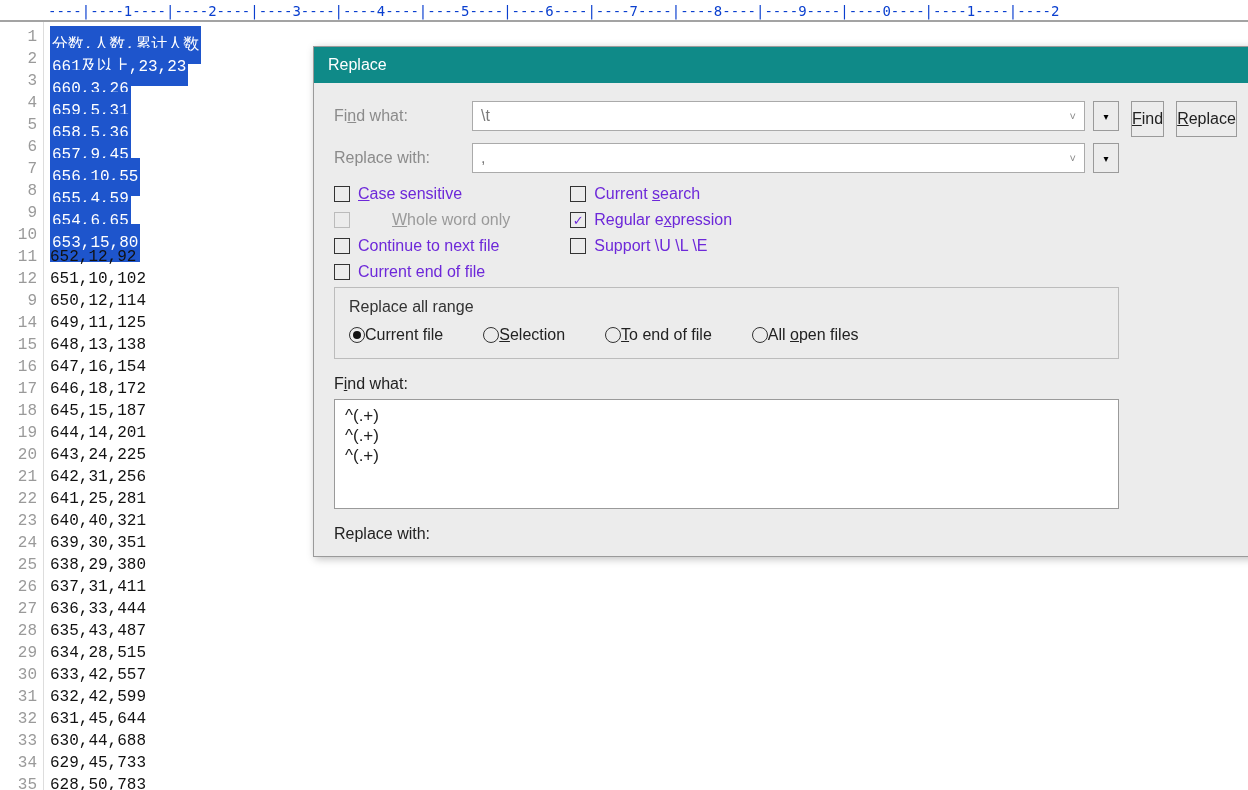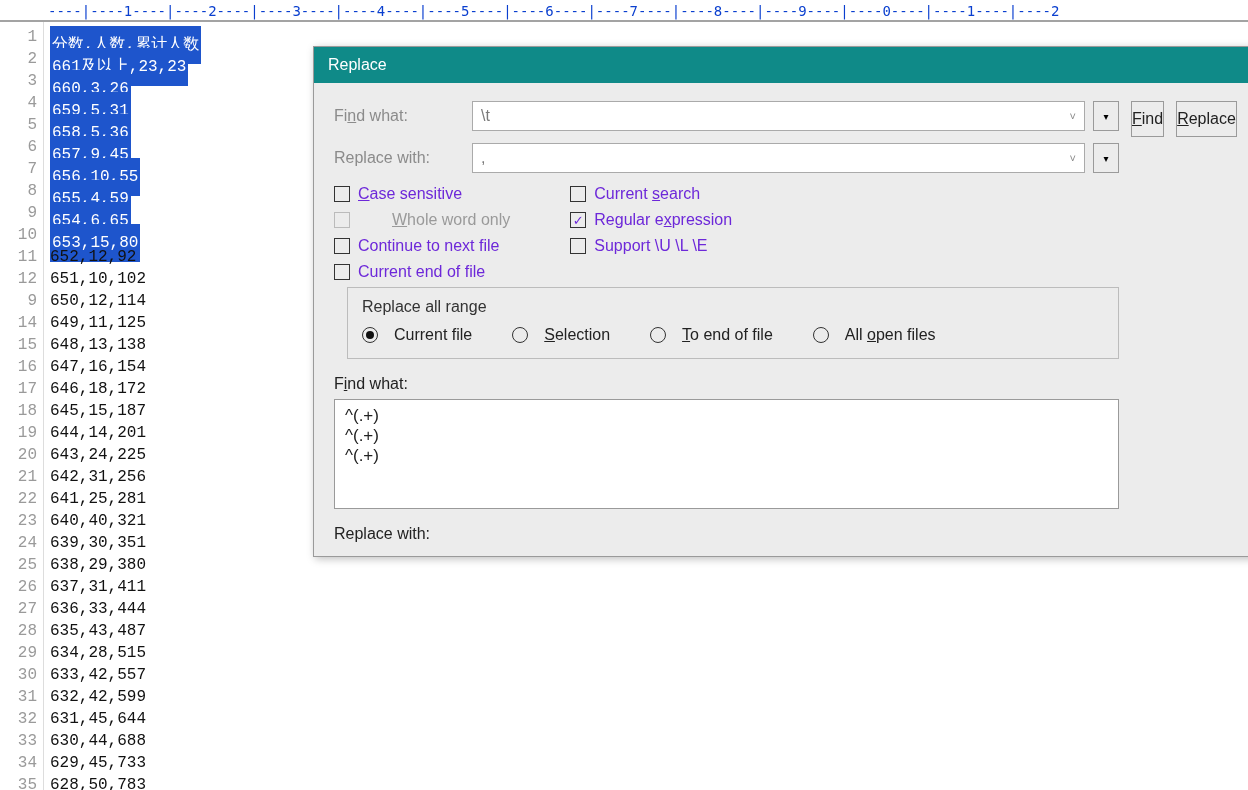--- a/index.html
+++ b/index.html
@@ -151,30 +151,29 @@
     width: 16px; height: 16px;
     border: 1.5px solid #333;
     display: inline-flex; align-items: center; justify-content: center;
     font-size: 13px; line-height: 1;
   }
   .chk.disabled .box { border-color: #bbb; }
   .group {
     border: 1px solid #bcbcbc;
     padding: 10px 14px 14px 14px;
     margin-top: 6px;
-    margin-left: 13px;
   }
   .group .gtitle { margin-bottom: 10px; color: #333; }
   .radios {
     display: flex;
     gap: 40px;
     align-items: center;
   }
   .rad {
-    display: flex; align-items: center; gap: 16px;
+    display: flex; align-items: center; gap: 0;
     color: #222;
   }
   .rcircle {
     width: 16px; height: 16px; border-radius: 50%;
     border: 1.5px solid #333;
     display: inline-flex; align-items: center; justify-content: center;
   }
   .rcircle .dot {
     width: 8px; height: 8px; border-radius: 50%; background: #111;
   }

